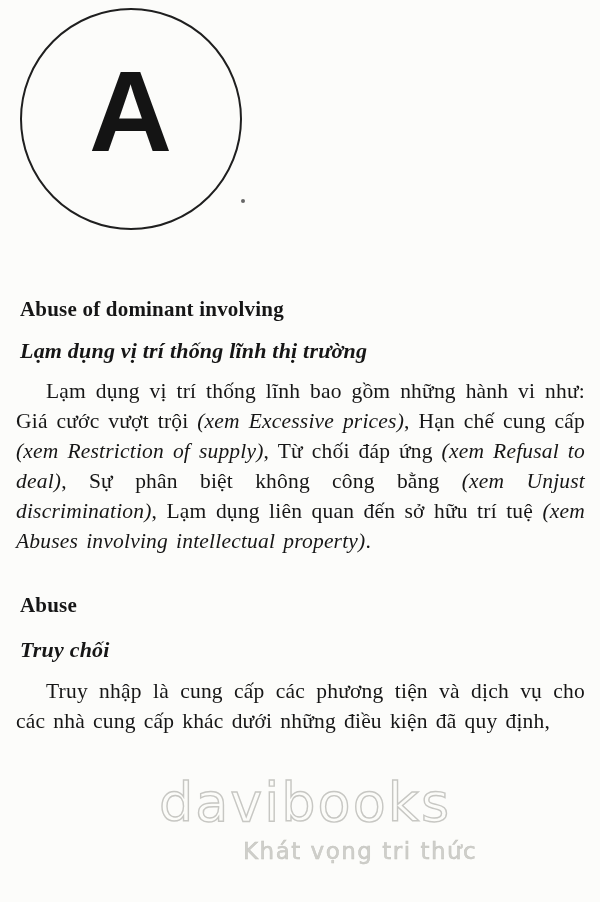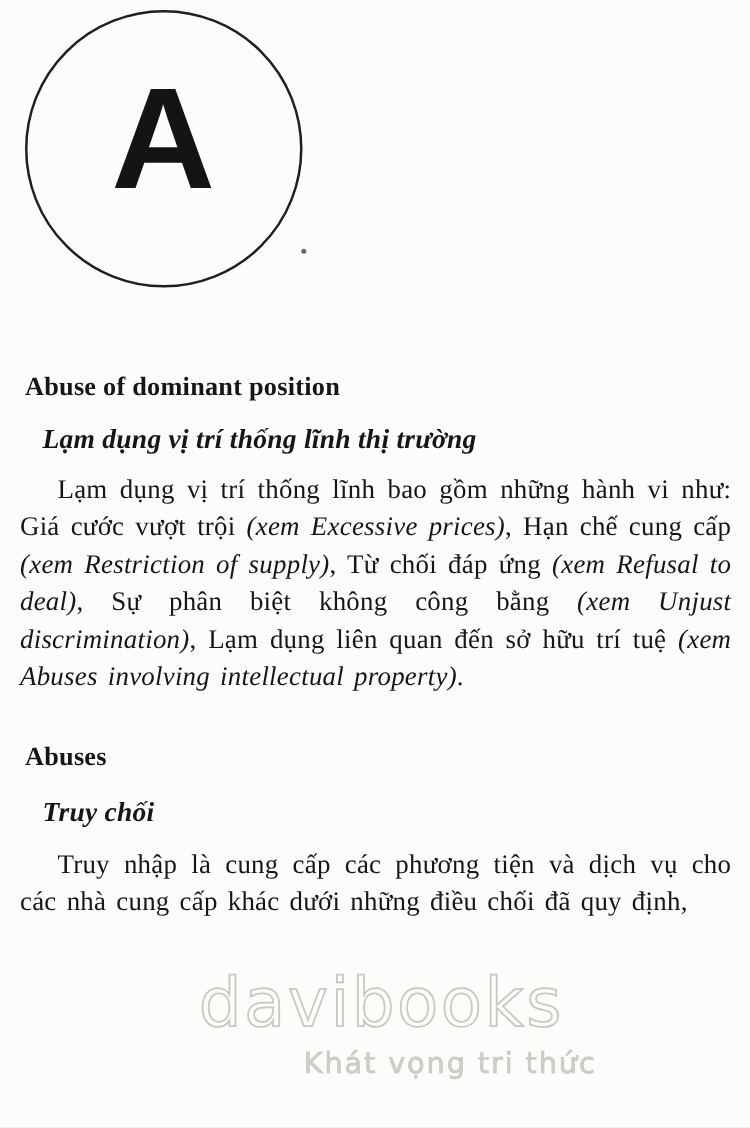--- a/index.html
+++ b/index.html
@@ -32,21 +32,21 @@
   .speck{
     position:absolute;left:241px;top:199px;width:4px;height:4px;
     background:#4c4c4c;border-radius:50%;opacity:.85;z-index:1;
   }
   .h-en{
     margin:66px 0 0 4px;
     font-weight:bold;font-size:21px;line-height:26px;
     letter-spacing:.2px;
   }
   .h-vi{
-    margin:14px 0 0 18px;
+    margin:14px 0 0 4px;
     font-weight:bold;font-style:italic;
     font-size:22px;line-height:30px;
     letter-spacing:.2px;
   }
   .h-en2{margin-top:36px;}
   .h-vi2{margin-top:17px;}
   .para{
     margin:10px 0 0 0;
     font-size:21.5px;line-height:30px;
     text-align:justify;text-indent:30px;
@@ -77,29 +77,29 @@
 
 <div class="page">
 
   <div class="content">
 
     <div class="badge">
       <span class="badge-letter">A</span>
     </div>
 
     <div class="section">
-      <div class="h-en">Abuse of dominant position</div>
+      <div class="h-en">Abuse of dominant involving</div>
       <div class="h-vi">Lạm dụng vị trí thống lĩnh thị trường</div>
       <p class="para"><span>Lạm dụng vị trí thống lĩnh bao gồm những hành vi như: Giá cước vượt trội </span><span class="it">(xem Excessive prices)</span><span>, Hạn chế cung cấp </span><span class="it">(xem Restriction of supply)</span><span>, Từ chối đáp ứng </span><span class="it">(xem Refusal to deal)</span><span>, Sự phân biệt không công bằng </span><span class="it">(xem Unjust discrimination)</span><span>, Lạm dụng liên quan đến sở hữu trí tuệ </span><span class="it">(xem Abuses involving intellectual property)</span><span>.</span></p>
     </div>
 
     <div class="section">
-      <div class="h-en h-en2">Abuses</div>
+      <div class="h-en h-en2">Abuse</div>
       <div class="h-vi h-vi2">Truy chối</div>
-      <p class="para para-last">Truy nhập là cung cấp các phương tiện và dịch vụ cho các nhà cung cấp khác dưới những điều chối đã quy định,</p>
+      <p class="para para-last">Truy nhập là cung cấp các phương tiện và dịch vụ cho các nhà cung cấp khác dưới những điều kiện đã quy định,</p>
     </div>
 
   </div>
 
   <div class="speck"></div>
 
   <div class="wm wm-logo">davibooks</div>
   <div class="wm wm-tagline">Khát vọng tri thức</div>
 
 </div>

